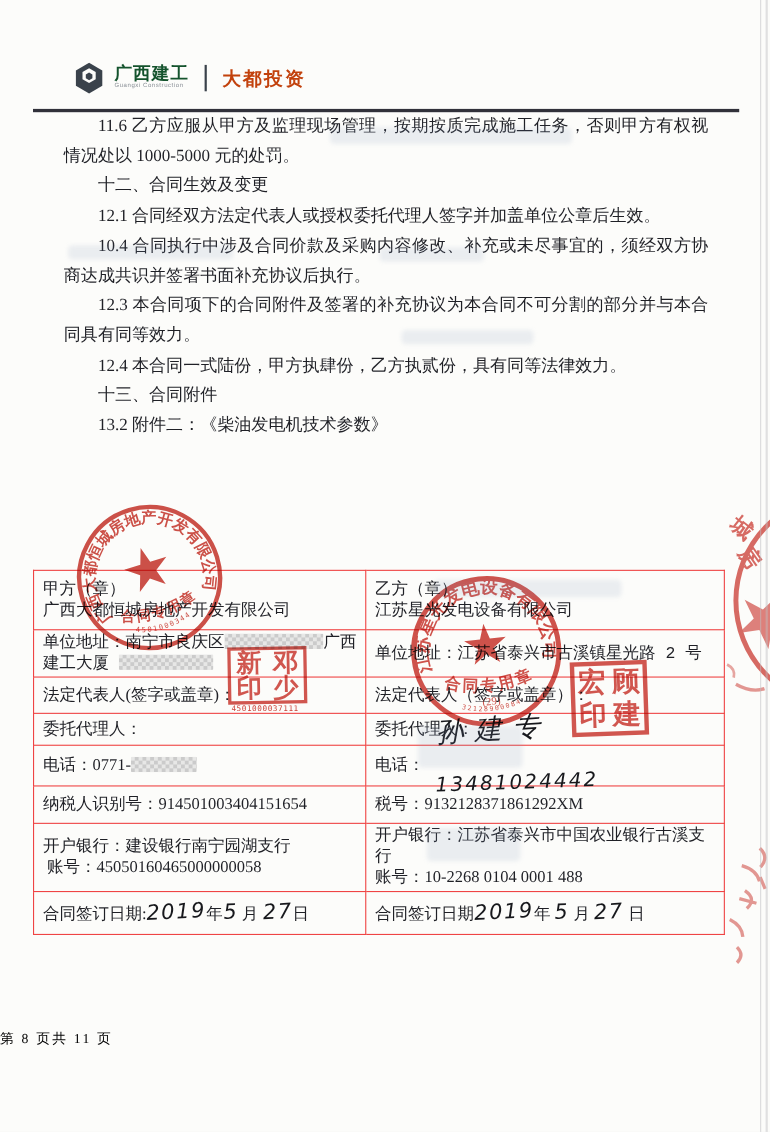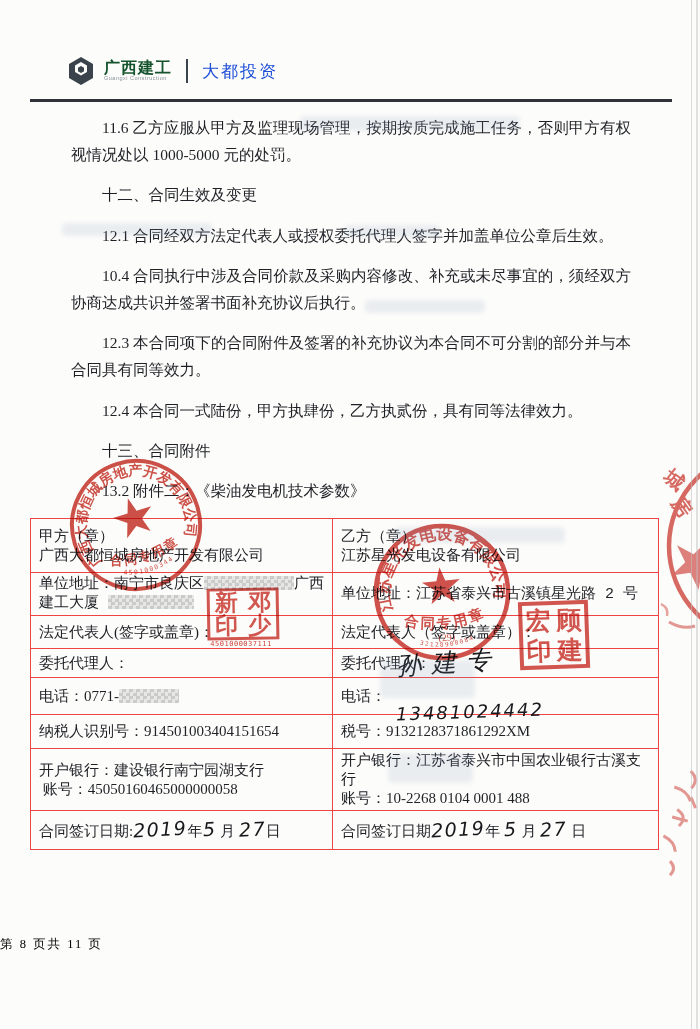--- a/index.html
+++ b/index.html
@@ -3,25 +3,25 @@
 <meta charset="utf-8">
 <style>
   html,body{margin:0;padding:0;background:#e9e9e7;}
   .page{position:relative;width:700px;height:1029px;background:#fcfcfa;margin:0 auto;overflow:hidden;
         font-family:"Liberation Serif","DejaVu Serif",serif;color:#1f2026;}
   
   .logo{position:absolute;left:66px;top:56px;display:flex;align-items:center;gap:8px;}
   .logo-cn{font-family:"Liberation Sans","DejaVu Sans",sans-serif;font-weight:bold;font-size:16px;color:#14532d;letter-spacing:1px;line-height:14px;}
   .logo-en{font-family:"Liberation Sans","DejaVu Sans",sans-serif;font-size:5.5px;color:#8a9097;letter-spacing:.5px;}
   .logo-div{width:2px;height:24px;background:#3a424b;margin:0 6px;}
-  .logo-right{font-family:"Liberation Sans","DejaVu Sans",sans-serif;font-weight:normal;font-size:17px;color:#1d4ed8;letter-spacing:2px;}
+  .logo-right{font-family:"Liberation Sans","DejaVu Sans",sans-serif;font-weight:bold;font-size:17px;color:#c2410c;letter-spacing:2px;}
   .header-rule{position:absolute;left:30px;top:99px;width:642px;height:2.5px;background:#31313a;}
   
   .doc-text{position:absolute;left:58px;top:101px;width:586px;font-size:15.5px;line-height:27.2px;}
-  .para{margin:13px;text-indent:2em;text-align:justify;}
+  .para{margin:0;text-indent:2em;text-align:justify;}
   
   .tbl-wrap{position:absolute;left:30px;top:518px;width:601px;}
   table.info{border-collapse:collapse;table-layout:fixed;width:600px;font-size:15px;}
   table.info td{border:1px solid #ef4444;padding:2px 6px 2px 8px;vertical-align:middle;line-height:19px;}
   td.ca{width:287px;} td.cb{width:311px;}
   .two-line{line-height:24px;}
   .mosaic{display:inline-block;vertical-align:-2px;height:14px;border-radius:1px;
           background:repeating-conic-gradient(#cbcbcb 0% 25%, #e7e7e6 0% 50%) 0 0/7px 7px;}
   .hw{font-family:"DejaVu Sans","Liberation Sans",sans-serif;font-style:italic;display:inline-block;
       font-size:19px;letter-spacing:1.5px;transform:rotate(-3deg);color:#17181c;}

